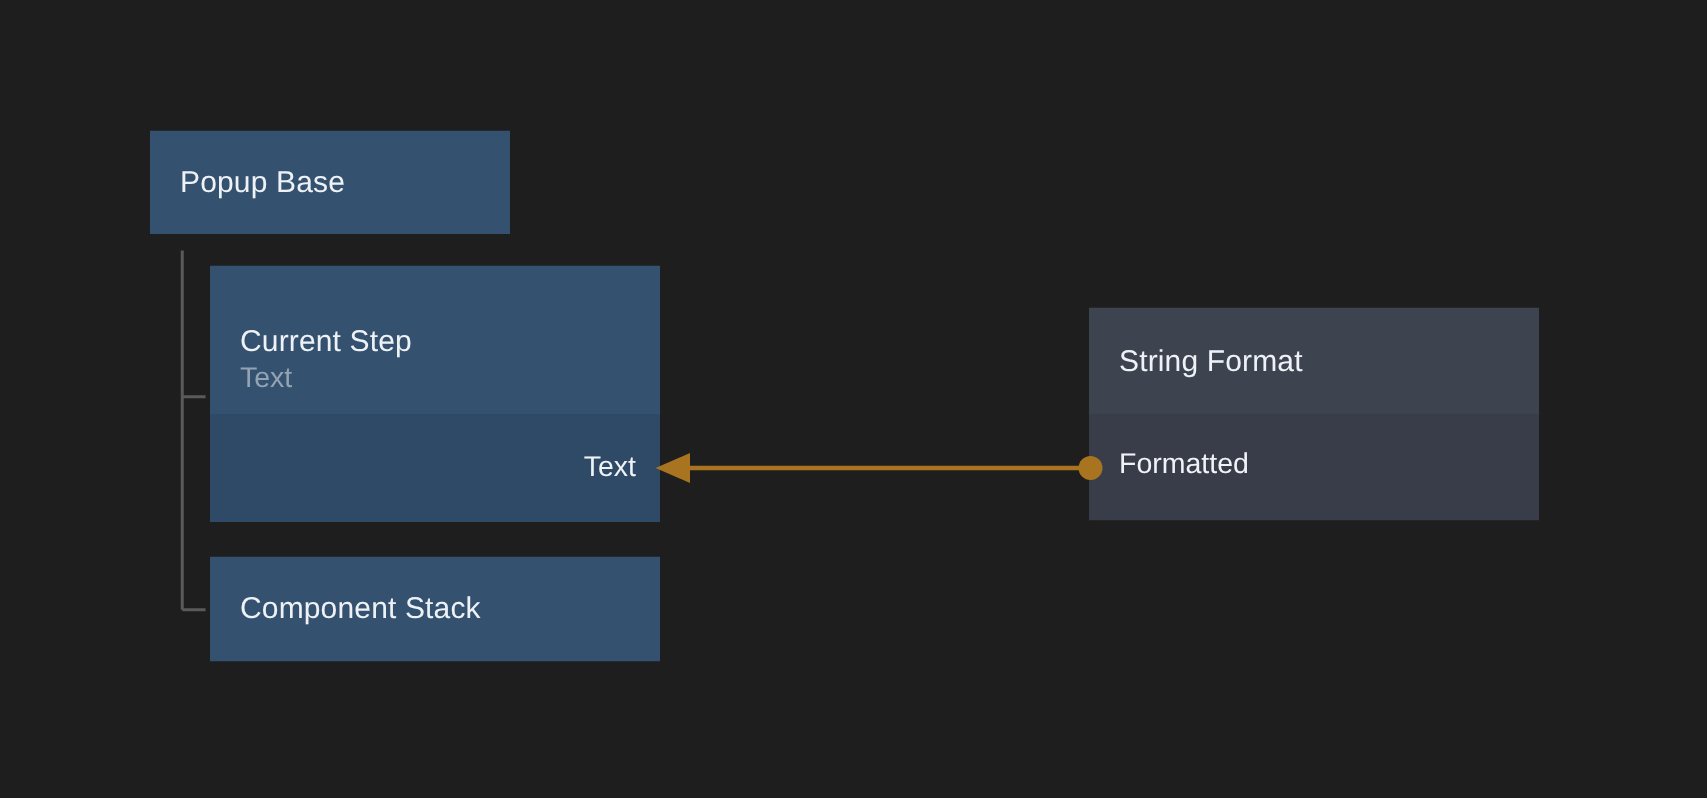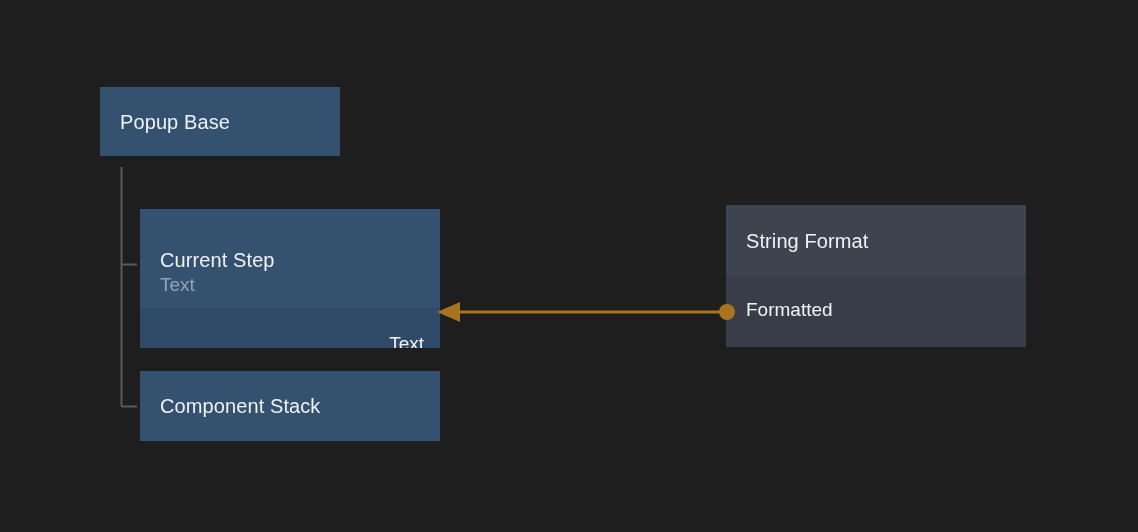--- a/index.html
+++ b/index.html
@@ -114,21 +114,21 @@
     <path d="M121.5 406.5 L137 406.5" stroke="#5a5a5a" stroke-width="2" fill="none"></path>
   </svg>
 
   <div class="node blue solid" style="left:100px; top:87px; width:240px; height:69px;">
     <div class="node-header">
       <div class="node-title">Popup Base</div>
     </div>
   </div>
 
   <div class="node blue" style="left:140px; top:177px; width:300px; height:171px;">
-    <div class="node-header" style="height:99px; padding-top:26px;margin-top:32px;">
+    <div class="node-header" style="height:99px; padding-top:26px;">
       <div class="node-title">Current Step</div>
       <div class="node-subtitle">Text</div>
     </div>
     <div class="node-body" style="height:72px;">
       <div class="pin-row input" style="top:23px;">
         <span class="pin-label">Text</span>
       </div>
     </div>
   </div>
 

